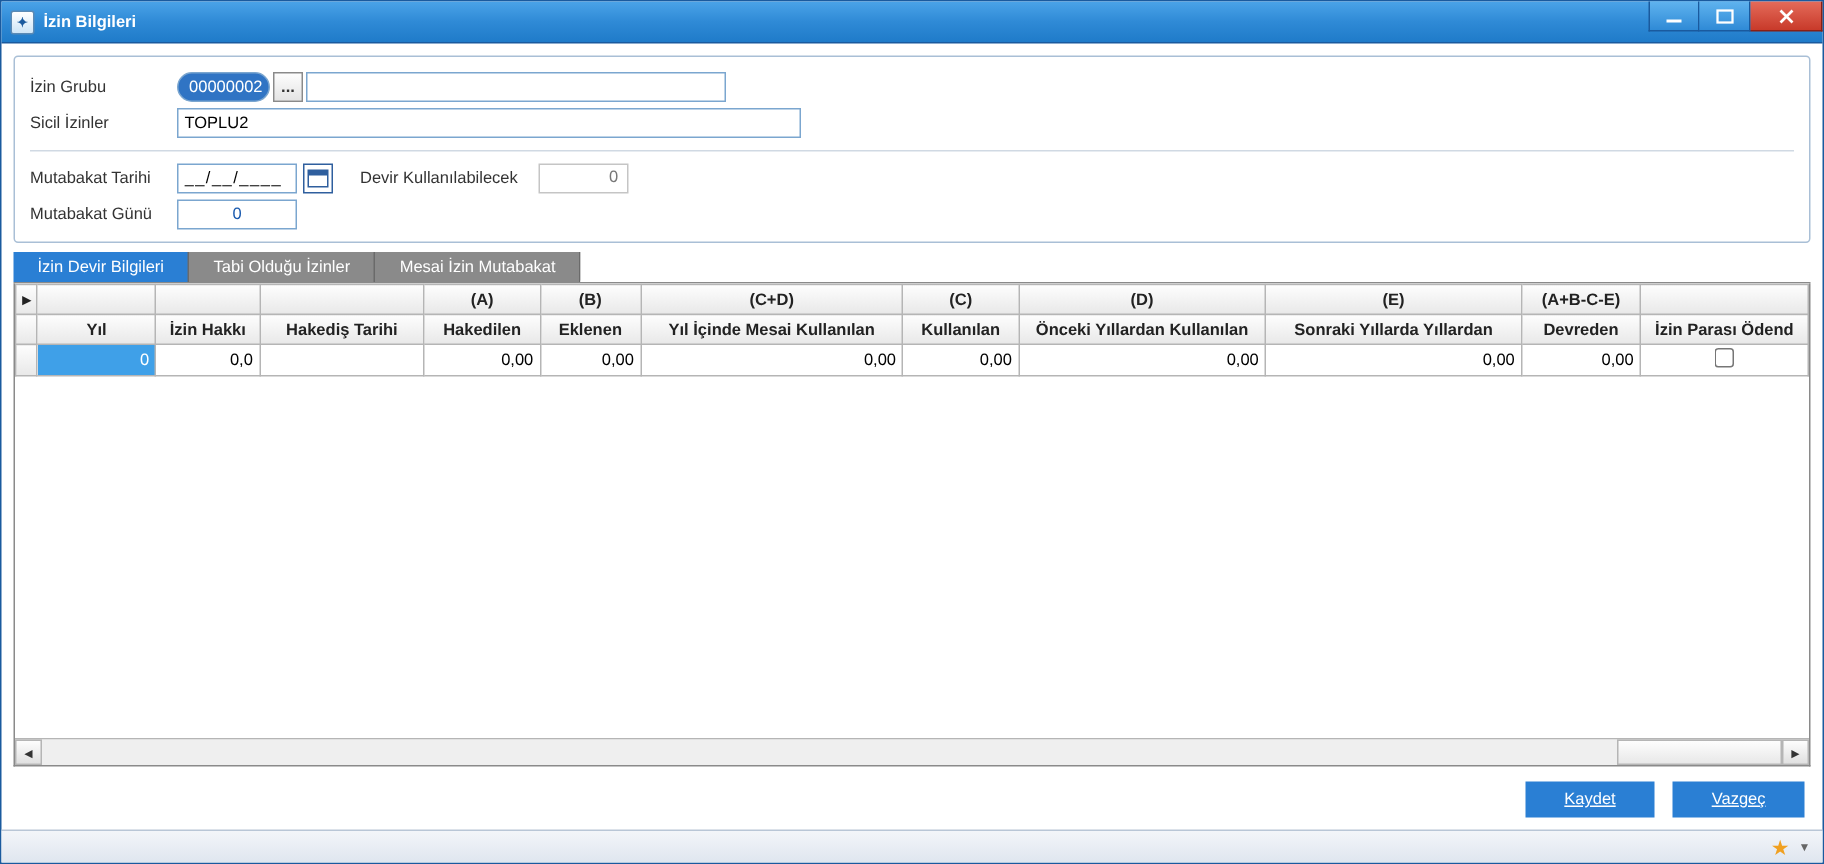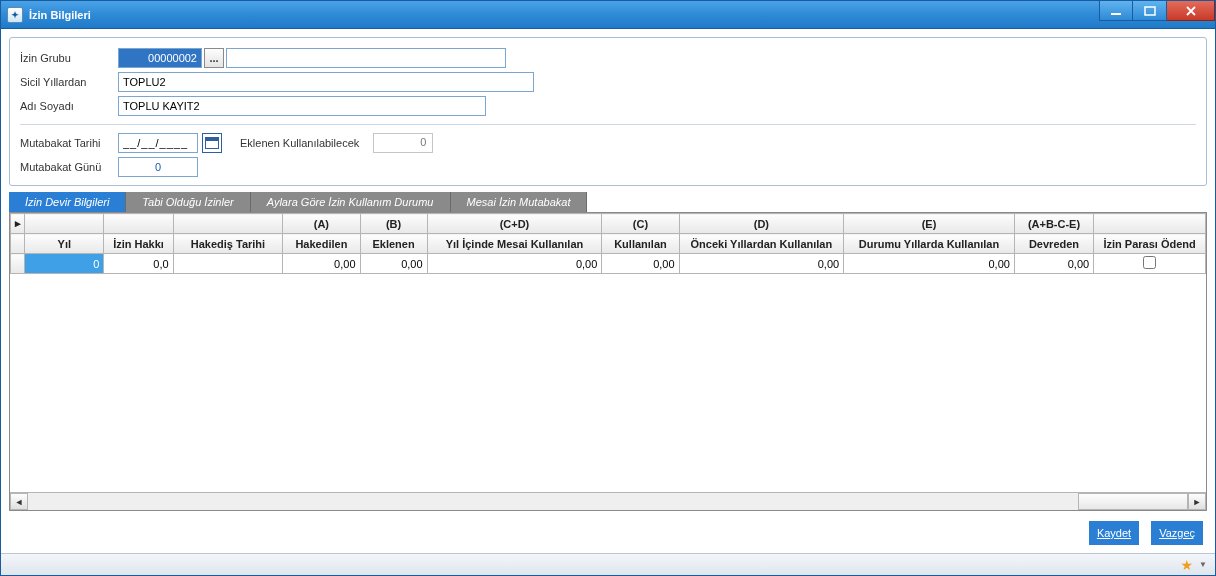--- a/index.html
+++ b/index.html
@@ -115,21 +115,20 @@
   margin-top: 6px;
   border-bottom: 1px solid #8a8a8a;
 }
 .tabbar .tab {
   padding: 4px 16px;
   background: #8a8a8a;
   color: #fff;
   border-right: 1px solid #6a6a6a;
   cursor: pointer;
   white-space: nowrap;
-  font-style: italic;
 }
 .tabbar .tab.active {
   background: #2a7fd4;
 }
 .tabbar .filler { flex: 1; background: #fff; border-bottom: 1px solid #fff; }
 
 .grid-wrap {
   border: 1px solid #8a8a8a;
   border-top: none;
   flex: 1;
@@ -188,21 +187,21 @@
 
 .footer-btns {
   display: flex; justify-content: flex-end;
   padding: 10px 4px 0 0;
   gap: 12px;
 }
 .footer-btns .fbtn {
   background: #2a7fd4;
   color: #fff;
   border: none;
-  padding: 6px 8px;
+  padding: 6px 26px;
   cursor: pointer;
   text-decoration: underline;
 }
 
 .statusbar {
   height: 22px;
   background: linear-gradient(to bottom, #f3f5f9, #dfe6ef);
   border-top: 1px solid #b9c6d6;
   display: flex; align-items: center; justify-content: flex-end;
   padding-right: 8px;
@@ -238,59 +237,54 @@
       </div>
     </div>
   </div>
 
   <div class="body-area">
 
     <div class="form-panel">
 
       <div class="form-row">
         <div class="lbl">İzin Grubu</div>
-        <input class="inp sel" style="width: 84px; text-align: right;" value="00000002">
+        <input class="inp sel" style="width: 62px; text-align: right; border-radius: 10px;" value="00000002">
         <div class="lookup-btn">...</div>
         <input class="inp" style="width: 280px; margin-left: 2px;" value="">
       </div>
 
       <div class="form-row">
-        <div class="lbl">Sicil Yıllardan</div>
+        <div class="lbl">Sicil İzinler</div>
         <input class="inp" style="width: 416px;" value="TOPLU2">
       </div>
 
-      <div class="form-row">
-        <div class="lbl">Adı Soyadı</div>
-        <input class="inp" style="width: 368px;" value="TOPLU KAYIT2">
-      </div>
 
       <div class="sep"></div>
 
       <div class="form-row">
         <div class="lbl">Mutabakat Tarihi</div>
         <input class="inp" style="width: 80px; letter-spacing: 1px;" value="__/__/____">
         <div class="date-icon">
             <div class="cal"></div>
           </div>
         <div style="width:18px"></div>
-        <div class="lbl" style="width:auto;margin-right:14px">Eklenen Kullanılabilecek</div>
+        <div class="lbl" style="width:auto;margin-right:14px">Devir Kullanılabilecek</div>
         <div class="readonly-num">0</div>
       </div>
 
       <div class="form-row">
         <div class="lbl">Mutabakat Günü</div>
         <input class="inp" style="width: 80px; text-align: center; color: rgb(26, 90, 174);" value="0">
       </div>
 
     </div>
 
     <div class="tabbar">
       <div class="tab active">İzin Devir Bilgileri</div>
       <div class="tab">Tabi Olduğu İzinler</div>
-      <div class="tab">Aylara Göre İzin Kullanım Durumu</div>
       <div class="tab">Mesai İzin Mutabakat</div>
       <div class="filler"></div>
     </div>
 
     <div class="grid-wrap">
       <div class="grid-scroll">
         <table class="grid">
           <colgroup>
             <col style="width:14px">
             <col style="width:78px">
@@ -323,21 +317,21 @@
             <tr>
               <th class="rowhead"></th>
               <th>Yıl</th>
               <th>İzin Hakkı</th>
               <th>Hakediş Tarihi</th>
               <th>Hakedilen</th>
               <th>Eklenen</th>
               <th>Yıl İçinde Mesai Kullanılan</th>
               <th>Kullanılan</th>
               <th>Önceki Yıllardan Kullanılan</th>
-              <th>Durumu Yıllarda Kullanılan</th>
+              <th>Sonraki Yıllarda Yıllardan</th>
               <th>Devreden</th>
               <th>İzin Parası Ödend</th>
             </tr>
           </thead>
           <tbody>
             <tr>
               <td class="rowhead"></td>
               <td class="sel">0</td>
               <td>0,0</td>
               <td></td>

